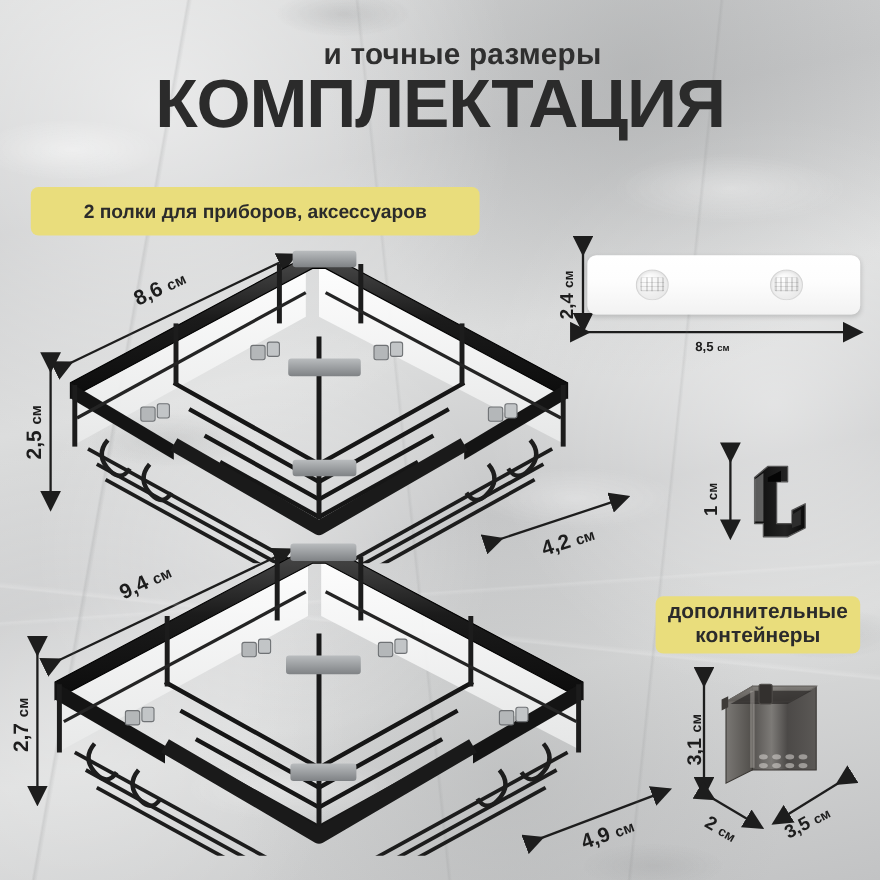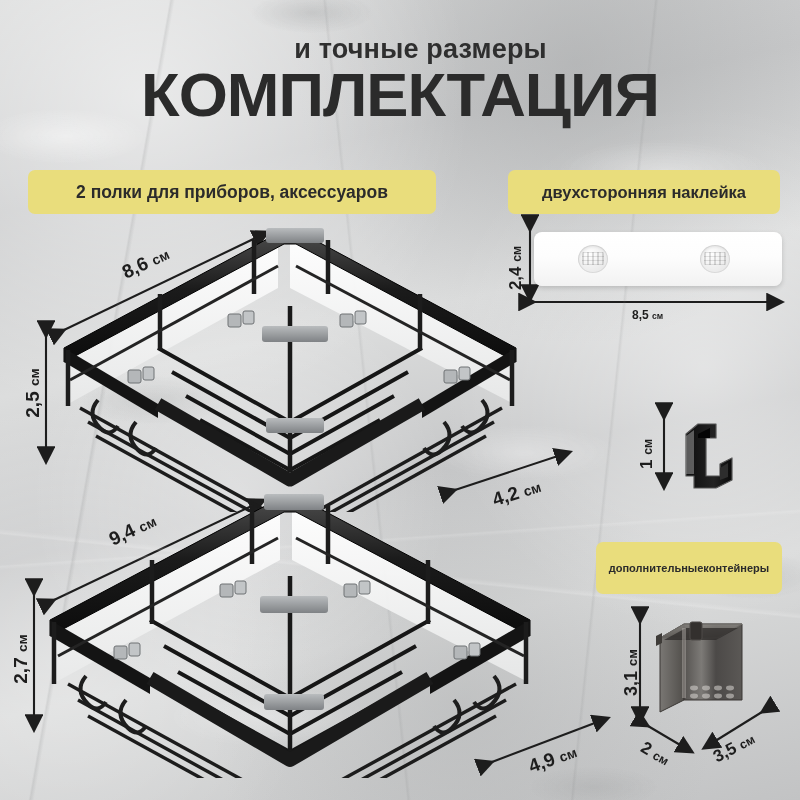--- a/index.html
+++ b/index.html
@@ -91,21 +91,21 @@
     display: flex;
     align-items: center;
     justify-content: center;
     text-align: center;
     padding: 22px 12px;
     line-height: 1.15;
   }
   #badge-shelves { left: 28px;  top: 170px; width: 408px; height: 34px; font-size: 17.5px; }
   #badge-sticker { left: 508px; top: 170px; width: 272px; height: 34px; font-size: 16.5px; }
   #badge-hooks   { left: 596px; top: 372px; width: 186px; height: 30px; font-size: 16.5px; }
-  #badge-cont    { left: 596px; top: 542px; width: 186px; height: 52px; font-size: 11px; flex-direction: row; }
+  #badge-cont    { left: 596px; top: 542px; width: 186px; height: 52px; font-size: 19px; flex-direction: column; }
 
   
   .dimlabel {
     position: absolute;
     color: #1d1d1d;
     font-weight: 700;
     white-space: nowrap;
   }
   .dimlabel .u { font-size: .72em; font-weight: 700; }
 
@@ -149,23 +149,20 @@
 </head>
 <body>
 
 <div id="stage">
 
   <div class="layer" id="subtitle">и точные размеры</div>
   <div class="layer" id="title">КОМПЛЕКТАЦИЯ</div>
 
   <div class="layer badge" id="badge-shelves">
     <span>2 полки для приборов, аксессуаров</span>
-  </div>
-  <div class="layer badge" id="badge-sticker">
-    <span>двухсторонняя наклейка</span>
   </div>
   <div class="layer badge" id="badge-cont">
     <span>дополнительные</span>
     <span>контейнеры</span>
   </div>
 
   <svg class="layer" id="shelf-top" viewBox="0 0 520 290">
     <defs>
       <linearGradient id="barT" x1="0" y1="0" x2="0" y2="1">
         <stop offset="0%" stop-color="#4d4d4d"></stop>

